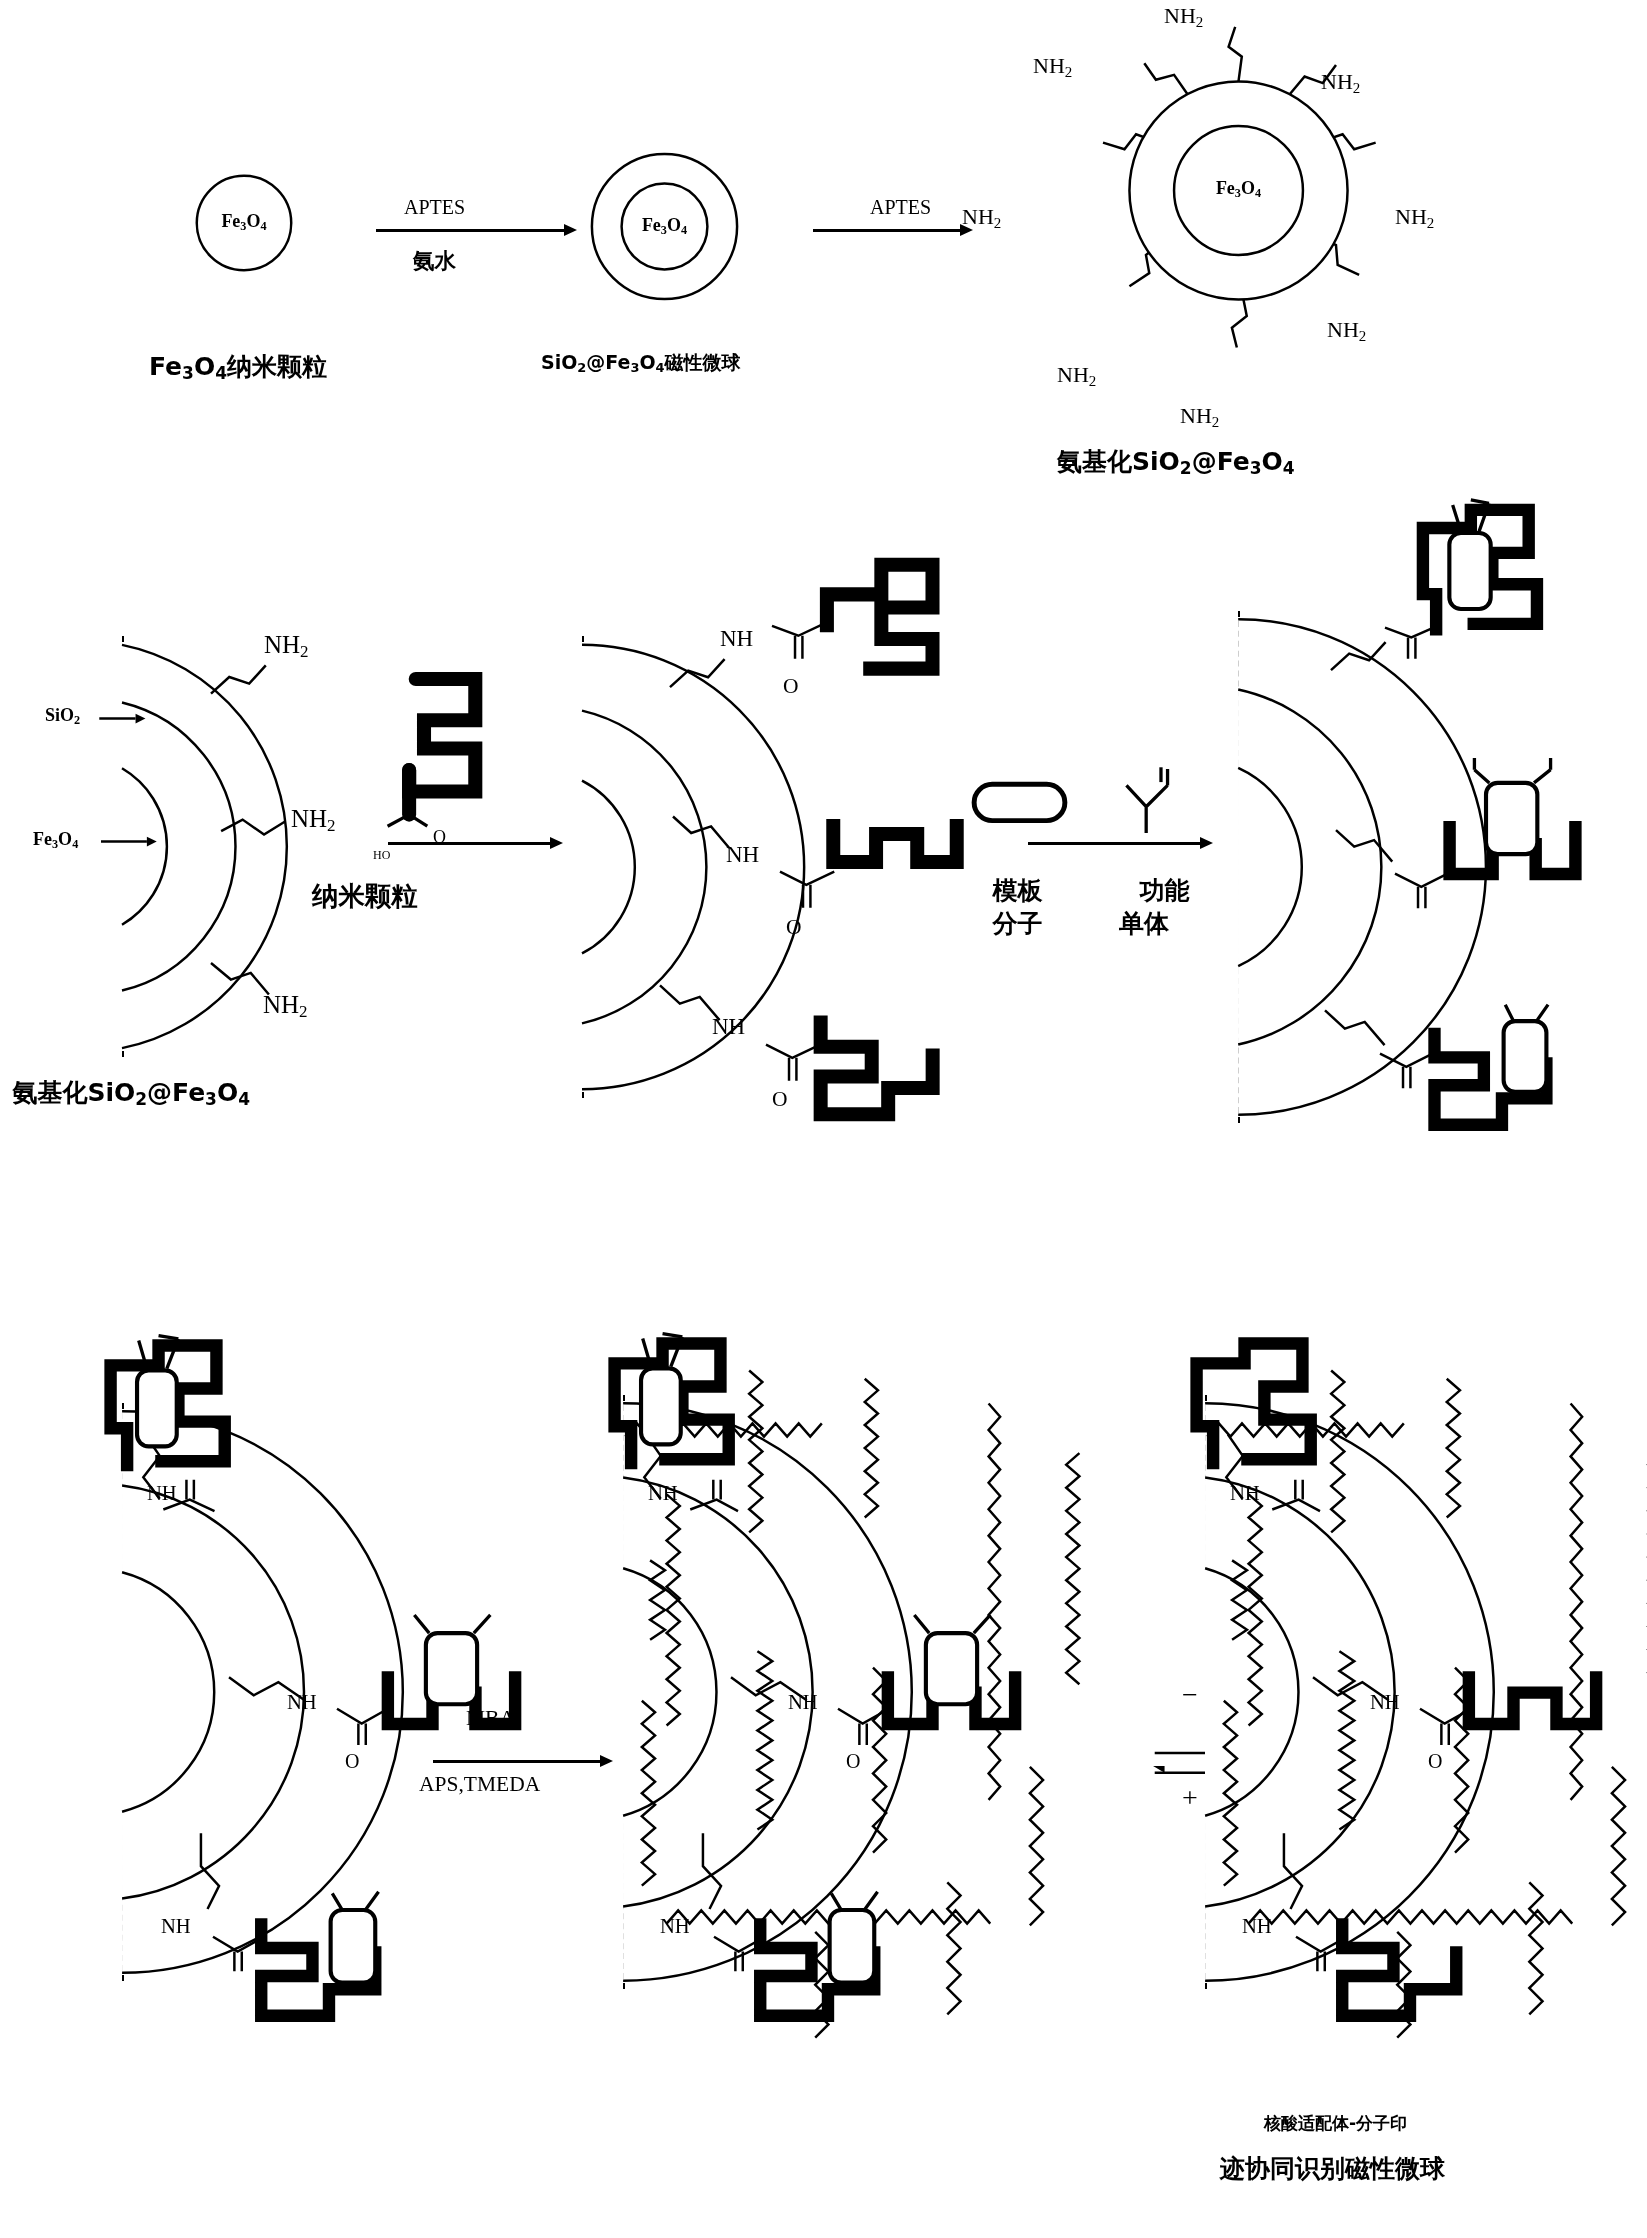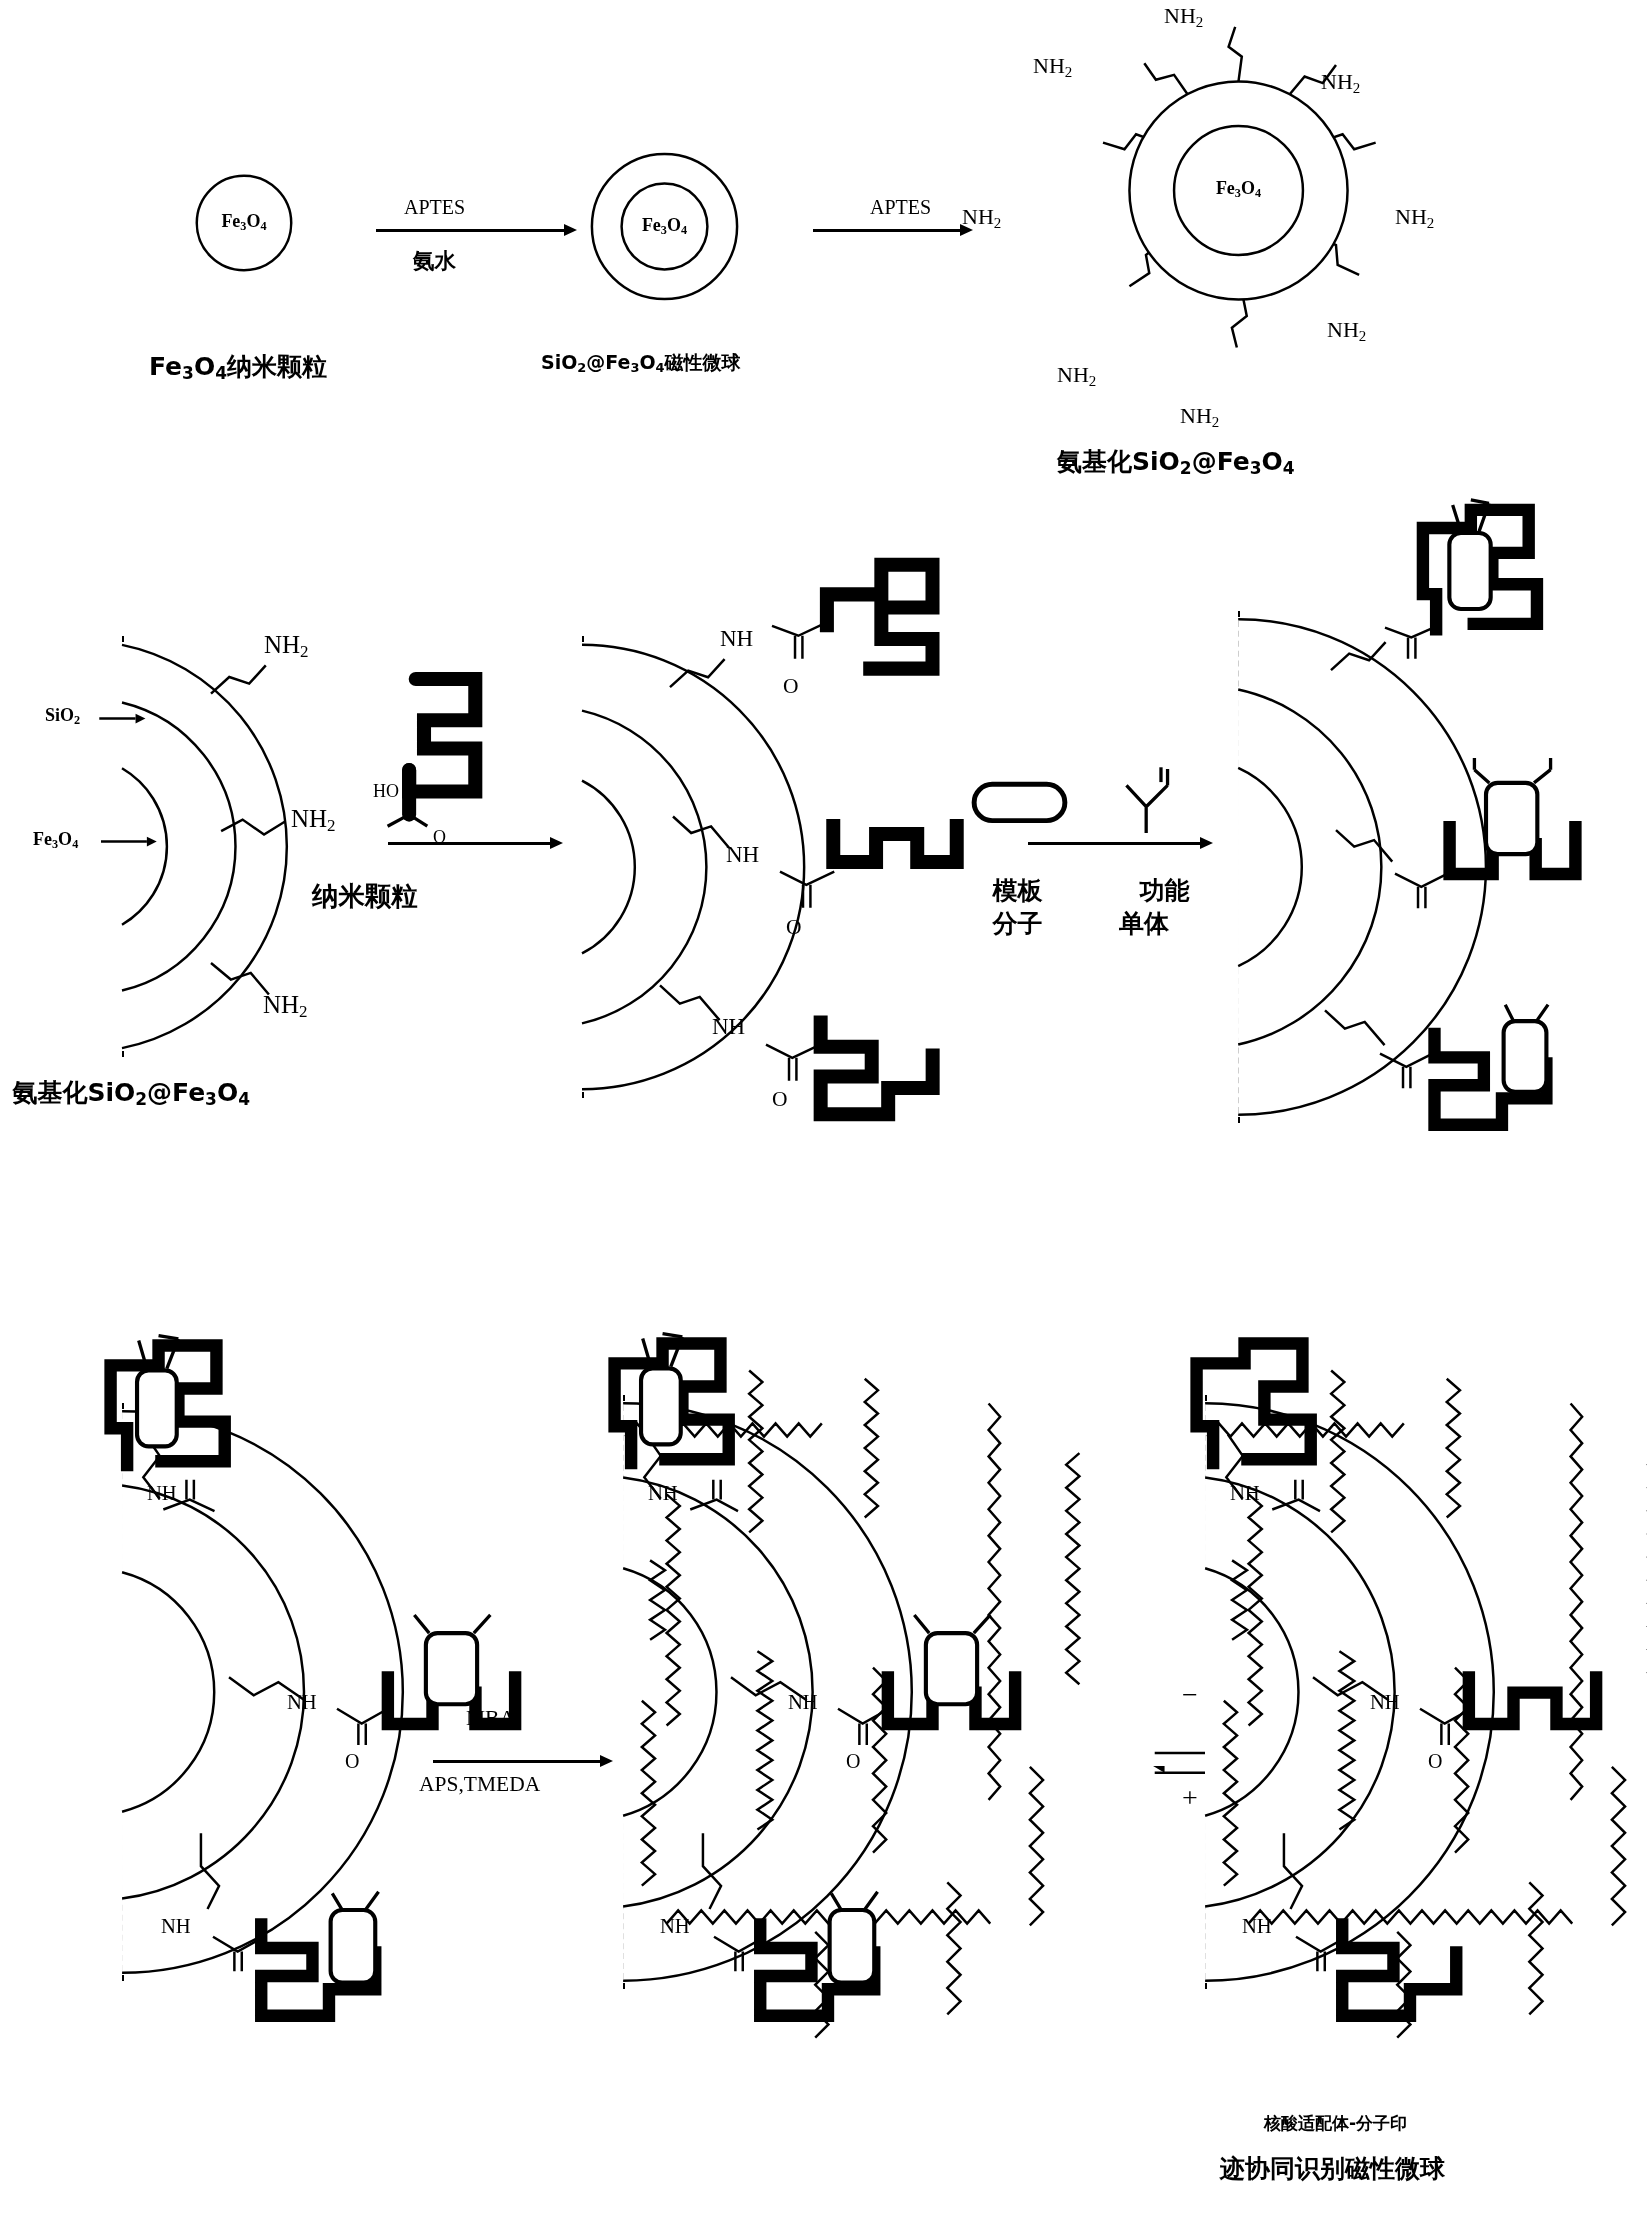--- a/index.html
+++ b/index.html
@@ -188,21 +188,21 @@
   </div>
 
   <div class="abs" style="left:376px; top:669px;">
     <svg width="120" height="182" viewBox="0 0 145 220">
       <path d="M48,12 L120,12 L120,62 L58,62 L58,96 L120,96 L120,148 L40,148 L40,122" fill="none" stroke="#000" stroke-width="17" stroke-linecap="round" stroke-linejoin="miter"></path>
       <path d="M40,122 L40,176" fill="none" stroke="#000" stroke-width="17" stroke-linecap="round"></path>
       <path d="M40,176 L14,190" fill="none" stroke="#000" stroke-width="4"></path>
       <path d="M40,176 L62,190" fill="none" stroke="#000" stroke-width="4"></path>
     </svg>
   </div>
-  <div class="abs small-serif" style="left:373px; top:781px; font-size:18px;">HO</div>
+  <div class="abs small-serif" style="left:373px; top:848px; font-size:12px;">HO</div>
   <div class="abs small-serif" style="left:433px; top:827px; font-size:18px;">O</div>
 
   <div class="abs cn" style="left:312px; top:879px; font-size:26.4px;">纳米颗粒</div>
 
   <div class="abs" style="left:388px; top:842px; width:182px; height:5px;">
     <div class="arrow-line" style="left:0; top:0; width:165px;"></div>
     <div class="arrow-head" style="left:162px; top:-5px;"></div>
   </div>
 
   <div class="dashed-v" style="left:582px; top:636px; height:462px;"></div>

